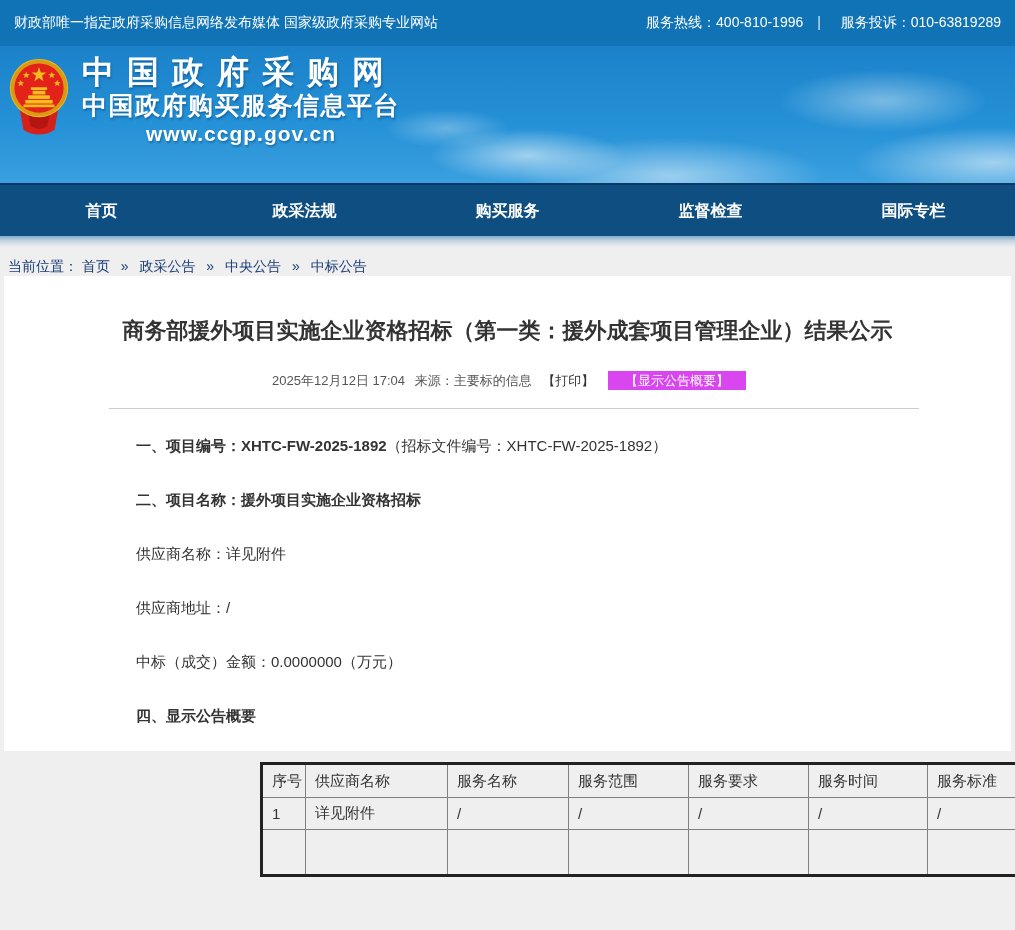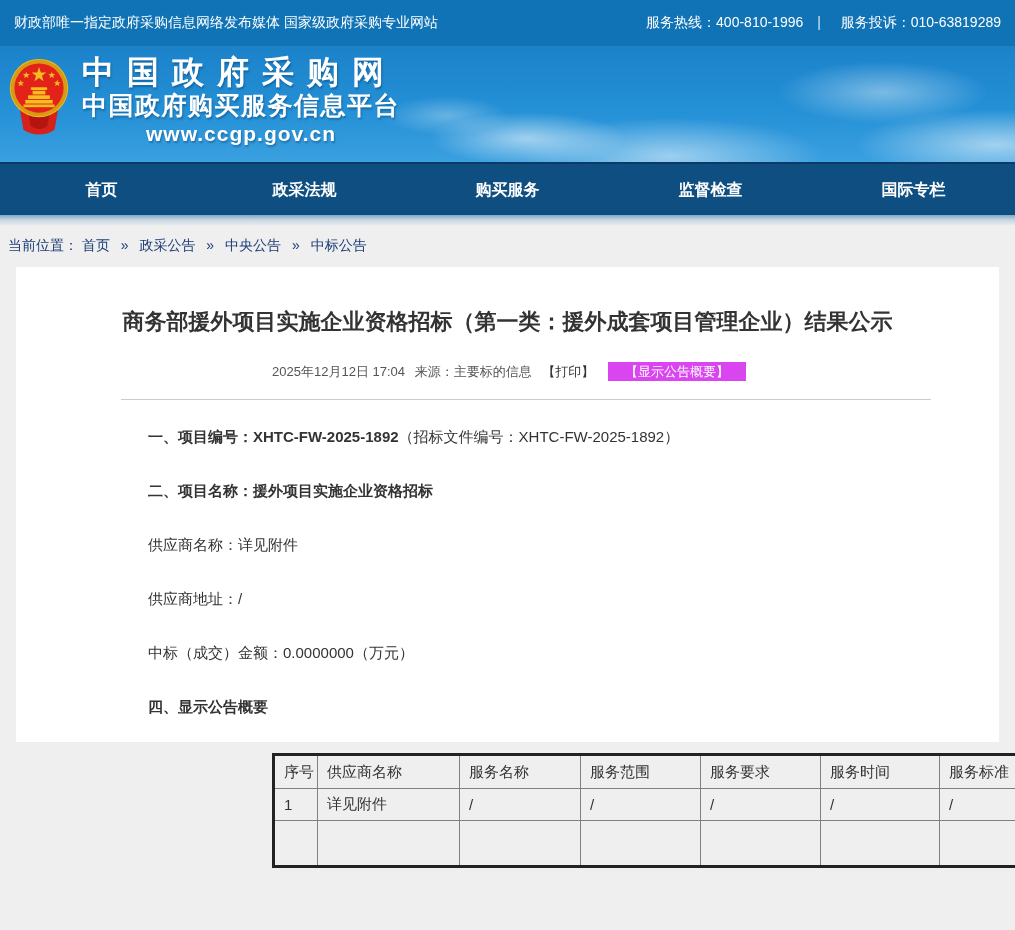--- a/index.html
+++ b/index.html
@@ -12,21 +12,21 @@
   
   .topbar{
     height:46px;background:#1073b6;color:#fff;
     display:flex;justify-content:space-between;align-items:center;
     padding:0 14px;font-size:14px;box-sizing:border-box;
   }
   .topbar-right span{margin-left:6px;}
   .topbar-right .sep{margin:0 10px;opacity:.85;}
   
   .header{
-    height:116px;position:relative;
+    height:137px;position:relative;
     background:linear-gradient(180deg,#1b82ca 0%,#2490d6 55%,#3aa0e0 100%);
     overflow:hidden;
   }
   .clouds{
     position:absolute;inset:0;
     background:
       radial-gradient(ellipse 140px 38px at 52% 80%, rgba(255,255,255,.55), rgba(255,255,255,0) 70%),
       radial-gradient(ellipse 220px 55px at 66% 95%, rgba(255,255,255,.50), rgba(255,255,255,0) 70%),
       radial-gradient(ellipse 150px 45px at 87% 40%, rgba(255,255,255,.40), rgba(255,255,255,0) 70%),
       radial-gradient(ellipse 200px 50px at 98% 85%, rgba(255,255,255,.55), rgba(255,255,255,0) 70%),
@@ -42,34 +42,34 @@
   .nav{
     height:53px;background:#0e4e80;border-top:2px solid #0a3a66;box-sizing:border-box;
     display:flex;align-items:center;
   }
   .nav a{
     flex:1;text-align:center;color:#fff;font-size:16px;font-weight:bold;
     text-decoration:none;line-height:51px;cursor:pointer;
   }
   
   .crumbband{
-    height:52px;background:#efefef;position:relative;
+    height:40px;background:#efefef;position:relative;
   }
   .crumbband::before{
     content:"";position:absolute;top:0;left:0;right:0;height:11px;
     background:linear-gradient(180deg,#7fa9c8 0%,#c7d6e2 45%,#efefef 100%);
   }
   .breadcrumb{
     position:absolute;left:8px;top:22px;font-size:14px;color:#1b3c77;white-space:nowrap;
   }
   .breadcrumb a{color:#1b3c77;text-decoration:none;cursor:pointer;}
   .breadcrumb .bsep{margin:0 7px;color:#1b3c77;}
   
   .card{
-    margin:0 16px;background:#fff;height:475px;box-sizing:border-box;
+    margin:0 4px;background:#fff;height:475px;box-sizing:border-box;
     padding-top:40px;
   }
   .title{
     margin:0 40px;text-align:center;font-size:22px;line-height:30px;
     font-weight:bold;color:#333;
   }
   .meta{
     margin-top:26px;text-align:center;font-size:13px;color:#555;
   }
   .meta span{margin:0 3px;}

